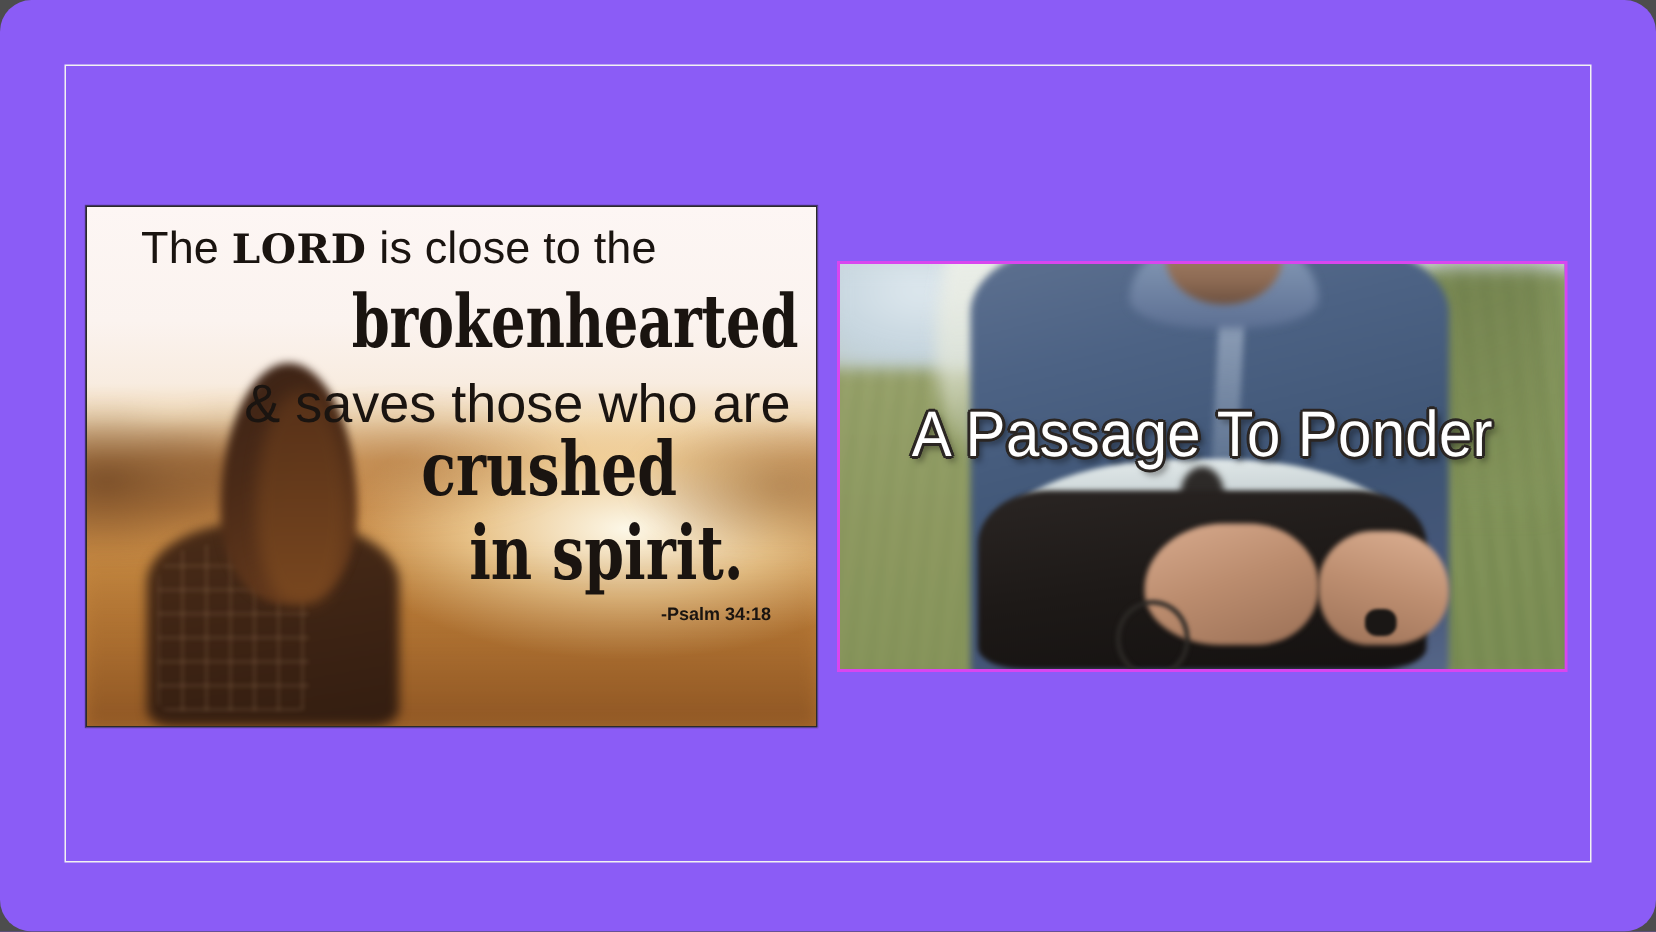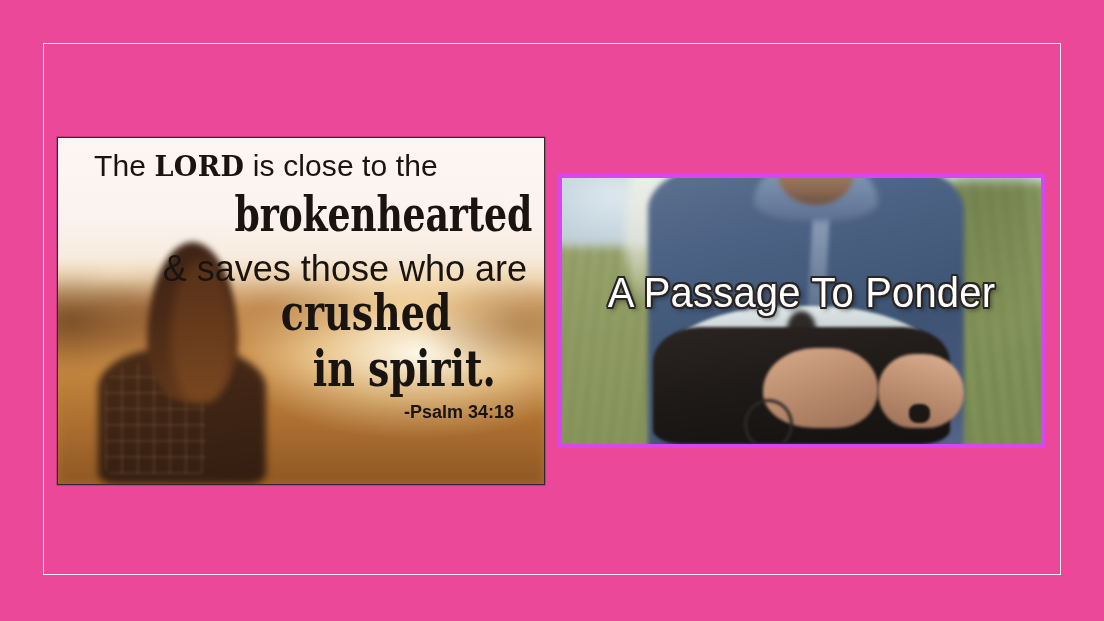--- a/index.html
+++ b/index.html
@@ -12,21 +12,22 @@
     height: 621px;
     overflow: hidden;
     font-family: "Liberation Sans", sans-serif;
   }
 
   
   .slide {
     position: relative;
     width: 1104px;
     height: 621px;
-    background: #ec4899;
+    background: #8b5cf6;
+    border-radius: 21px;
   }
 
   
   .slide-frame {
     position: absolute;
     left: 43px;
     top: 43px;
     width: 1018px;
     height: 532px;
     border: 1.5px solid #f2f2f2;
@@ -187,34 +188,34 @@
   .qc-l5 {
     right: 48px; top: 206px;
     font-size: 50px;
     font-weight: bold;
     font-family: "DejaVu Serif", serif;
     transform: scaleX(.76);
     transform-origin: right center;
   }
   .qc-ref {
     right: 30px; top: 265px;
-    font-size: 18px;
+    font-size: 12px;
     font-weight: bold;
     font-family: "Liberation Sans", sans-serif;
   }
 
   
   .ponder-card {
     position: absolute;
     left: 558px;
     top: 174px;
     width: 487px;
     height: 274px;
     overflow: hidden;
-    border: 4px solid #d946ef;
+    border: 2px solid #d946ef;
     box-sizing: border-box;
   }
   .pc-bg {
     position: absolute;
     inset: 0;
     background: linear-gradient(to bottom, #cfd9dd 0%, #b9c2b0 28%, #9aa880 60%, #8a9a72 100%);
   }
   
   .pc-sky {
     position: absolute;

